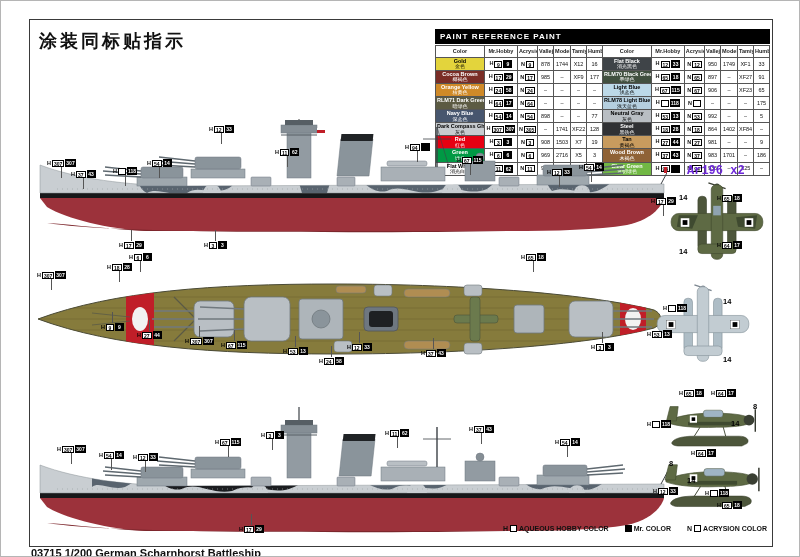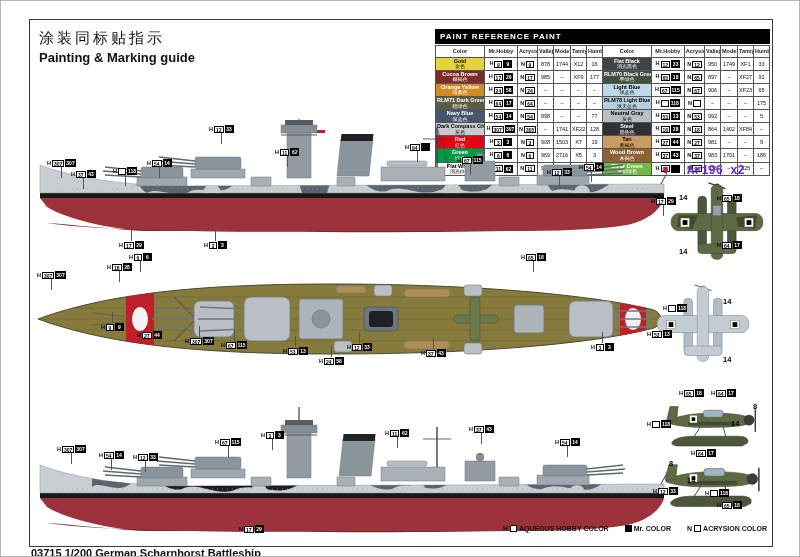--- a/index.html
+++ b/index.html
@@ -4,21 +4,21 @@
 <style>
   html,body{margin:0;padding:0;background:#e8e8e8;}
   *{box-sizing:border-box;}
   #page{position:relative;width:800px;height:557px;background:#ffffff;
         font-family:"Liberation Sans",sans-serif;overflow:hidden;
         border:1px solid #b5b5b5;margin:0 auto;}
   #frame{position:absolute;left:28px;top:18px;width:744px;height:528px;
          border:1px solid #3a3a3a;}
   
   #title-block{position:absolute;left:38px;top:28px;}
-  #title-cn{font-size:15px;font-weight:normal;letter-spacing:3px;color:#111;}
+  #title-cn{font-size:18px;font-weight:bold;letter-spacing:3px;color:#111;}
   #title-en{font-size:13px;font-weight:bold;color:#111;margin-top:2px;}
   
   #paint-table-wrap{position:absolute;left:434px;top:28px;width:335px;}
   #paint-table-title{background:#000;color:#fff;font-weight:bold;font-size:8px;
                      padding:2px 4px;letter-spacing:1px;border:1px solid #000;}
   table.paint{border-collapse:collapse;width:100%;table-layout:fixed;margin-top:1px;}
   table.paint th,table.paint td{border:1px solid #555;padding:0 1px;text-align:center;
         font-size:5.5px;line-height:1.15;overflow:hidden;white-space:nowrap;}
   table.paint th{font-weight:bold;font-size:5.5px;height:12px;background:#fff;color:#222;}
   table.paint td{height:11.5px;color:#111;}
@@ -53,21 +53,20 @@
   .shipsvg{position:absolute;}
 </style>
 </head>
 <body>
 
 <div id="page">
   <div id="frame"></div>
 
   <div id="title-block">
     <div id="title-cn">涂装同标贴指示</div>
-    <div id="title-en">Painting &amp; Marking guide</div>
   </div>
 
   <div id="paint-table-wrap">
     <div id="paint-table-title">PAINT  REFERENCE  PAINT</div>
     <table class="paint">
       <colgroup>
         <col class="c-color">
           <col class="c-mh">
           <col class="c-ac">
           <col class="c-v">

